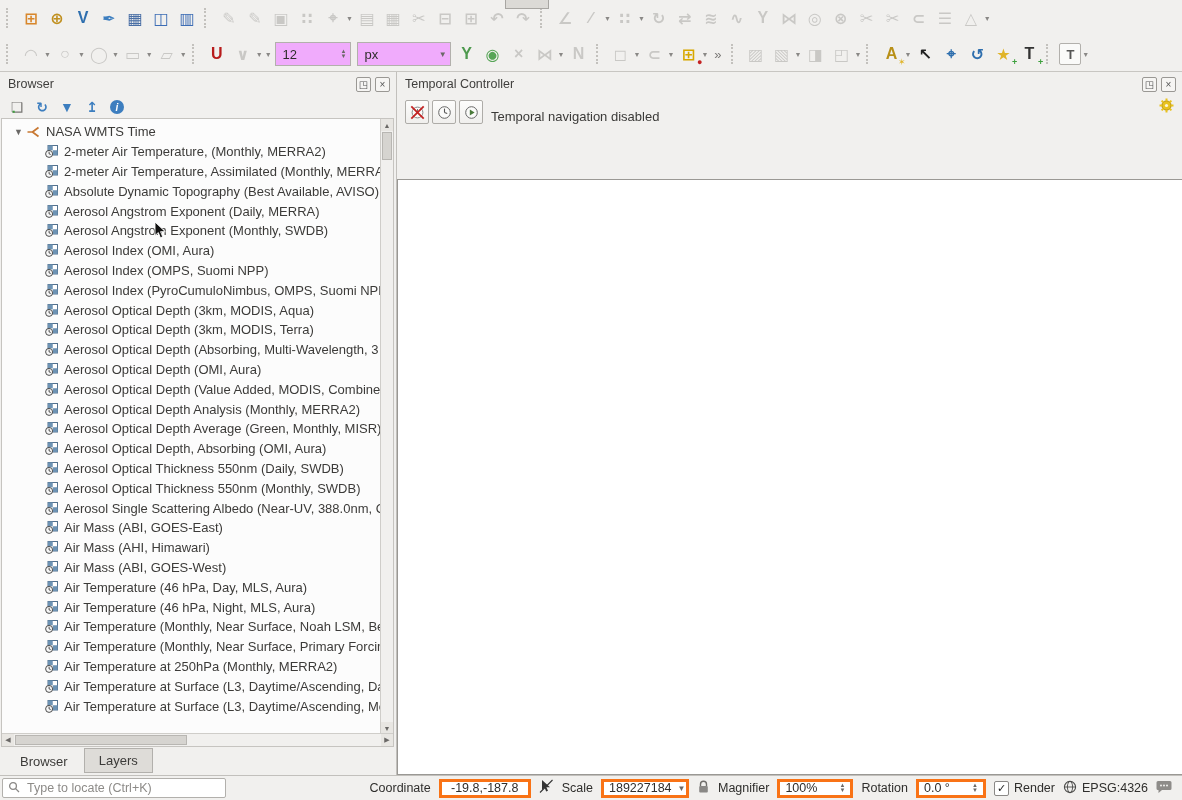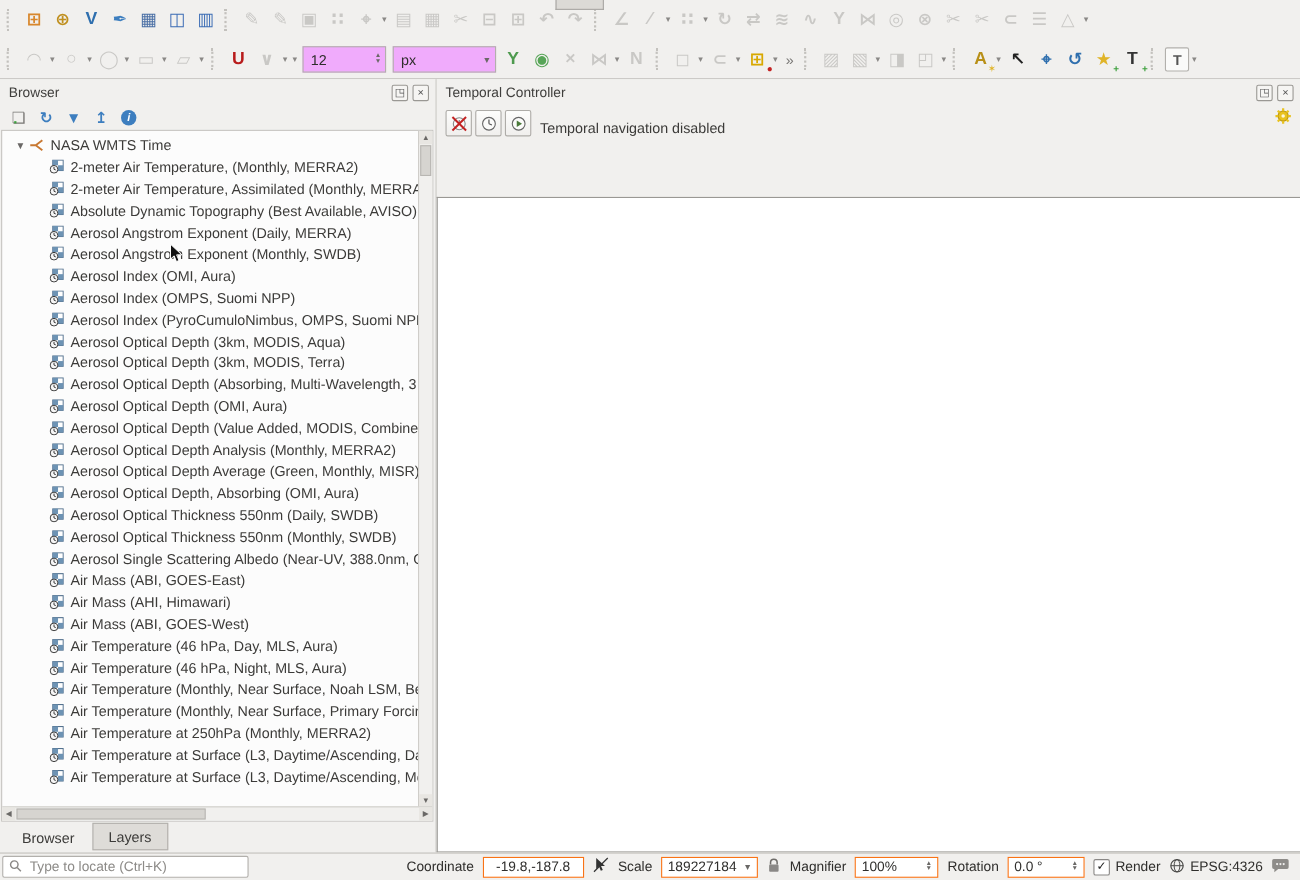--- a/index.html
+++ b/index.html
@@ -71,21 +71,21 @@
   
   .statusbar{position:absolute;left:0;top:775px;width:100%;height:25px;background:#f1f0ee;border-top:1px solid #c2c0bc;
     display:flex;align-items:center;gap:8px;padding:0 10px 0 2px;box-sizing:border-box;font-size:12.5px;color:#2f2e2c;}
   .locate-wrap{position:relative;flex:0 0 auto;}
   .locate{width:194px;height:18px;background:#fff;border:1px solid #b2b0ac;border-radius:2px;padding:0 4px 0 24px;
     font-size:12.5px;color:#3b3a38;font-family:"Liberation Sans",sans-serif;}
   .locate::placeholder{color:#8d8b88;}
   .locate-icon{position:absolute;left:6px;top:3px;}
   .sb-gap{flex:1;}
   .sb-label{flex:0 0 auto;}
-  .sb-box{background:#fff;border:1px solid #f97316;height:19px;display:flex;align-items:center;padding:0 5px;flex:0 0 auto;box-sizing:border-box;}
+  .sb-box{background:#fff;border:3px solid #f97316;height:19px;display:flex;align-items:center;padding:0 5px;flex:0 0 auto;box-sizing:border-box;}
   .sb-box .combo-dd{margin-left:6px;}
   .coord-box{width:92px;justify-content:center;}
   .scale-box{width:88px;}
   .mag-box{width:76px;} .rot-box{width:70px;}
   .sb-box .spin-arrows{margin-left:auto;}
   .chk{width:13px;height:13px;background:#fff;border:1px solid #8a8886;border-radius:2px;display:inline-flex;align-items:center;justify-content:center;font-size:11px;color:#222;line-height:11px;}
   .render-wrap,.crs-wrap{display:flex;align-items:center;gap:5px;flex:0 0 auto;}
 
   .cursor{position:absolute;left:154px;top:221px;pointer-events:none;}
 </style>

